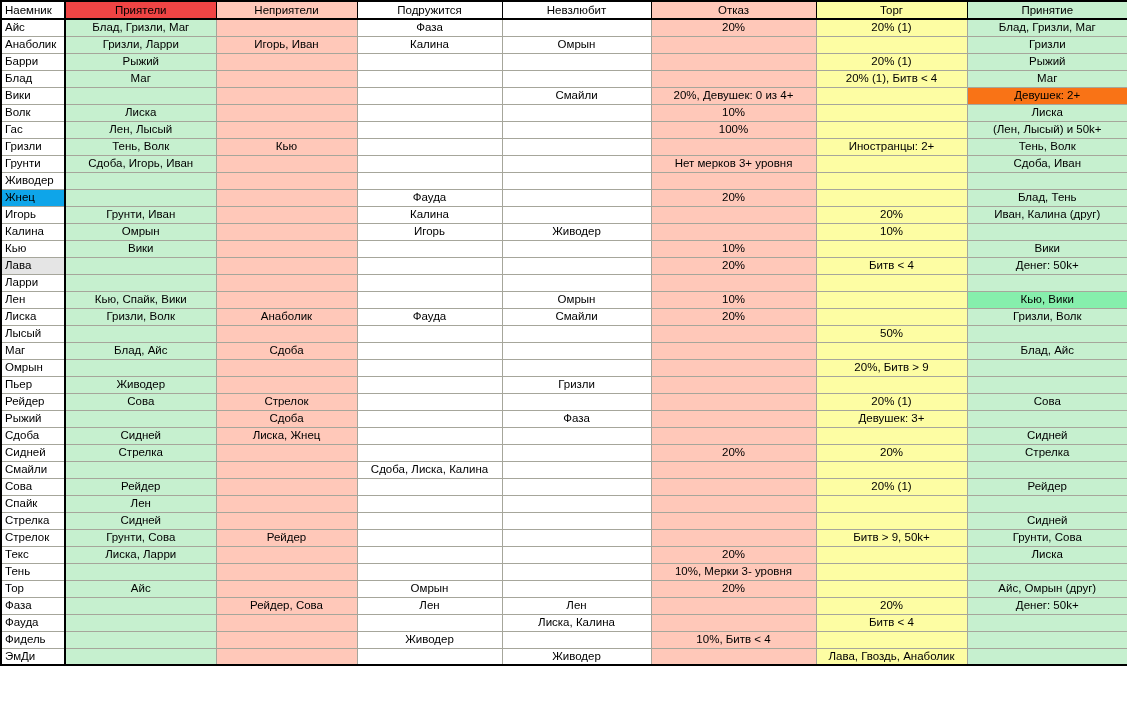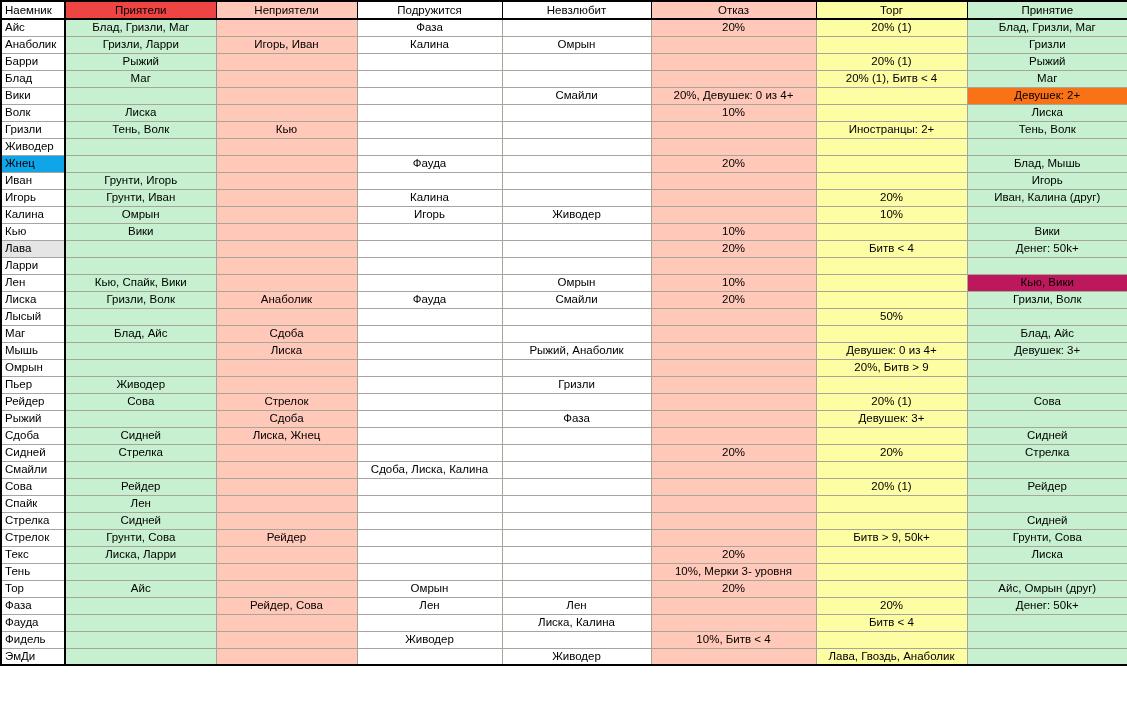--- a/index.html
+++ b/index.html
@@ -119,58 +119,68 @@
           <td class="col-merc" style="background-color: rgb(255, 255, 255);">Волк</td>
           <td style="background-color: rgb(198, 240, 207);">Лиска</td>
           <td style="background-color: rgb(255, 200, 185);"></td>
           <td style="background-color: rgb(255, 255, 255);"></td>
           <td style="background-color: rgb(255, 255, 255);"></td>
           <td style="background-color: rgb(255, 200, 185);">10%</td>
           <td style="background-color: rgb(253, 253, 163);"></td>
           <td style="background-color: rgb(198, 240, 207);">Лиска</td>
         </tr>
         <tr>
+          <td class="col-merc" style="background-color: rgb(255, 255, 255);">Гас</td>
+          <td style="background-color: rgb(198, 240, 207);">Лен, Лысый</td>
+          <td style="background-color: rgb(255, 200, 185);"></td>
+          <td style="background-color: rgb(255, 255, 255);"></td>
+          <td style="background-color: rgb(255, 255, 255);"></td>
+          <td style="background-color: rgb(255, 200, 185);">100%</td>
+          <td style="background-color: rgb(253, 253, 163);"></td>
+          <td style="background-color: rgb(198, 240, 207);">(Лен, Лысый) и 50k+</td>
+        </tr>
+        <tr>
           <td class="col-merc" style="background-color: rgb(255, 255, 255);">Гризли</td>
           <td style="background-color: rgb(198, 240, 207);">Тень, Волк</td>
           <td style="background-color: rgb(255, 200, 185);">Кью</td>
           <td style="background-color: rgb(255, 255, 255);"></td>
           <td style="background-color: rgb(255, 255, 255);"></td>
           <td style="background-color: rgb(255, 200, 185);"></td>
           <td style="background-color: rgb(253, 253, 163);">Иностранцы: 2+</td>
           <td style="background-color: rgb(198, 240, 207);">Тень, Волк</td>
         </tr>
         <tr>
+          <td class="col-merc" style="background-color: rgb(255, 255, 255);">Грунти</td>
+          <td style="background-color: rgb(198, 240, 207);">Сдоба, Игорь, Иван</td>
+          <td style="background-color: rgb(255, 200, 185);"></td>
+          <td style="background-color: rgb(255, 255, 255);"></td>
+          <td style="background-color: rgb(255, 255, 255);"></td>
+          <td style="background-color: rgb(255, 200, 185);">Нет мерков 3+ уровня</td>
+          <td style="background-color: rgb(253, 253, 163);"></td>
+          <td style="background-color: rgb(198, 240, 207);">Сдоба, Иван</td>
+        </tr>
+        <tr>
           <td class="col-merc" style="background-color: rgb(255, 255, 255);">Живодер</td>
           <td style="background-color: rgb(198, 240, 207);"></td>
           <td style="background-color: rgb(255, 200, 185);"></td>
           <td style="background-color: rgb(255, 255, 255);"></td>
           <td style="background-color: rgb(255, 255, 255);"></td>
           <td style="background-color: rgb(255, 200, 185);"></td>
           <td style="background-color: rgb(253, 253, 163);"></td>
           <td style="background-color: rgb(198, 240, 207);"></td>
         </tr>
         <tr>
           <td class="col-merc" style="background-color: #0ea5e9;">Жнец</td>
           <td style="background-color: rgb(198, 240, 207);"></td>
           <td style="background-color: rgb(255, 200, 185);"></td>
           <td style="background-color: rgb(255, 255, 255);">Фауда</td>
           <td style="background-color: rgb(255, 255, 255);"></td>
           <td style="background-color: rgb(255, 200, 185);">20%</td>
           <td style="background-color: rgb(253, 253, 163);"></td>
-          <td style="background-color: rgb(198, 240, 207);">Блад, Мышь</td>
-        </tr>
-        <tr>
-          <td class="col-merc" style="background-color: rgb(255, 255, 255);">Иван</td>
-          <td style="background-color: rgb(198, 240, 207);">Грунти, Игорь</td>
-          <td style="background-color: rgb(255, 200, 185);"></td>
-          <td style="background-color: rgb(255, 255, 255);"></td>
-          <td style="background-color: rgb(255, 255, 255);"></td>
-          <td style="background-color: rgb(255, 200, 185);"></td>
-          <td style="background-color: rgb(253, 253, 163);"></td>
-          <td style="background-color: rgb(198, 240, 207);">Игорь</td>
+          <td style="background-color: rgb(198, 240, 207);">Блад, Тень</td>
         </tr>
         <tr>
           <td class="col-merc" style="background-color: rgb(255, 255, 255);">Игорь</td>
           <td style="background-color: rgb(198, 240, 207);">Грунти, Иван</td>
           <td style="background-color: rgb(255, 200, 185);"></td>
           <td style="background-color: rgb(255, 255, 255);">Калина</td>
           <td style="background-color: rgb(255, 255, 255);"></td>
           <td style="background-color: rgb(255, 200, 185);"></td>
           <td style="background-color: rgb(253, 253, 163);">20%</td>
           <td style="background-color: rgb(198, 240, 207);">Иван, Калина (друг)</td>
@@ -216,21 +226,21 @@
           <td style="background-color: rgb(198, 240, 207);"></td>
         </tr>
         <tr>
           <td class="col-merc" style="background-color: rgb(255, 255, 255);">Лен</td>
           <td style="background-color: rgb(198, 240, 207);">Кью, Спайк, Вики</td>
           <td style="background-color: rgb(255, 200, 185);"></td>
           <td style="background-color: rgb(255, 255, 255);"></td>
           <td style="background-color: rgb(255, 255, 255);">Омрын</td>
           <td style="background-color: rgb(255, 200, 185);">10%</td>
           <td style="background-color: rgb(253, 253, 163);"></td>
-          <td style="background-color: #be185d;">Кью, Вики</td>
+          <td style="background-color: #86efac;">Кью, Вики</td>
         </tr>
         <tr>
           <td class="col-merc" style="background-color: rgb(255, 255, 255);">Лиска</td>
           <td style="background-color: rgb(198, 240, 207);">Гризли, Волк</td>
           <td style="background-color: rgb(255, 200, 185);">Анаболик</td>
           <td style="background-color: rgb(255, 255, 255);">Фауда</td>
           <td style="background-color: rgb(255, 255, 255);">Смайли</td>
           <td style="background-color: rgb(255, 200, 185);">20%</td>
           <td style="background-color: rgb(253, 253, 163);"></td>
           <td style="background-color: rgb(198, 240, 207);">Гризли, Волк</td>
@@ -249,30 +259,20 @@
           <td class="col-merc" style="background-color: rgb(255, 255, 255);">Маг</td>
           <td style="background-color: rgb(198, 240, 207);">Блад, Айс</td>
           <td style="background-color: rgb(255, 200, 185);">Сдоба</td>
           <td style="background-color: rgb(255, 255, 255);"></td>
           <td style="background-color: rgb(255, 255, 255);"></td>
           <td style="background-color: rgb(255, 200, 185);"></td>
           <td style="background-color: rgb(253, 253, 163);"></td>
           <td style="background-color: rgb(198, 240, 207);">Блад, Айс</td>
         </tr>
         <tr>
-          <td class="col-merc" style="background-color: rgb(255, 255, 255);">Мышь</td>
-          <td style="background-color: rgb(198, 240, 207);"></td>
-          <td style="background-color: rgb(255, 200, 185);">Лиска</td>
-          <td style="background-color: rgb(255, 255, 255);"></td>
-          <td style="background-color: rgb(255, 255, 255);">Рыжий, Анаболик</td>
-          <td style="background-color: rgb(255, 200, 185);"></td>
-          <td style="background-color: rgb(253, 253, 163);">Девушек: 0 из 4+</td>
-          <td style="background-color: rgb(198, 240, 207);">Девушек: 3+</td>
-        </tr>
-        <tr>
           <td class="col-merc" style="background-color: rgb(255, 255, 255);">Омрын</td>
           <td style="background-color: rgb(198, 240, 207);"></td>
           <td style="background-color: rgb(255, 200, 185);"></td>
           <td style="background-color: rgb(255, 255, 255);"></td>
           <td style="background-color: rgb(255, 255, 255);"></td>
           <td style="background-color: rgb(255, 200, 185);"></td>
           <td style="background-color: rgb(253, 253, 163);">20%, Битв &gt; 9</td>
           <td style="background-color: rgb(198, 240, 207);"></td>
         </tr>
         <tr>

